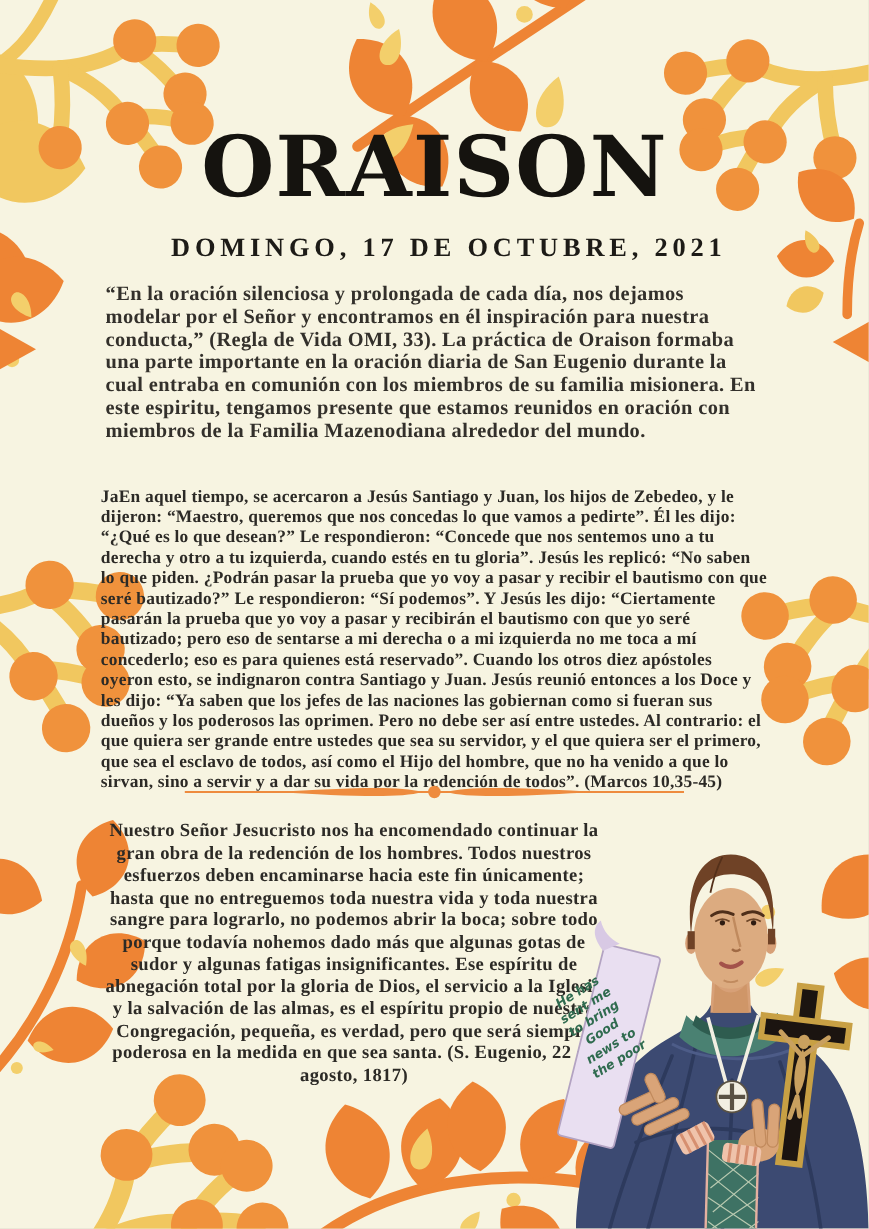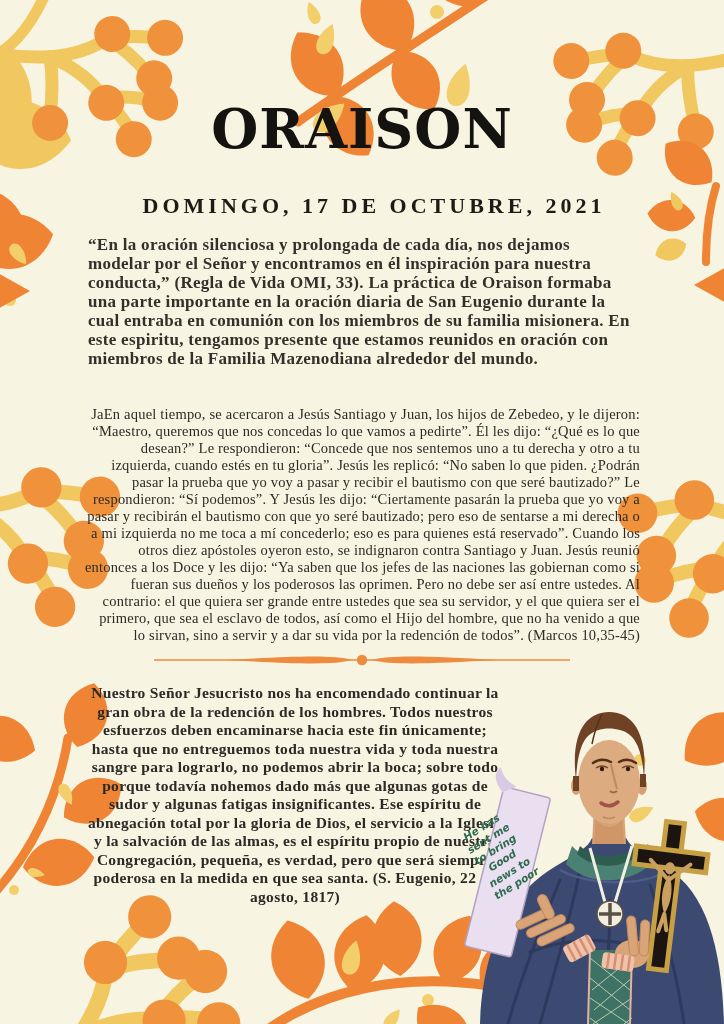--- a/index.html
+++ b/index.html
@@ -1,28 +1,28 @@
 <!DOCTYPE html>
 <html><head>
 <meta charset="utf-8">
 <style>
   html,body{margin:0;padding:0;background:#d9d6c6;}
   .page{position:relative;width:724px;height:1024px;background:#f7f4e1;overflow:hidden;
         font-family:"Liberation Serif",serif;}
   .deco{position:absolute;left:0;top:0;z-index:1;}
   .content{position:absolute;inset:0;z-index:2;}
   .title{position:absolute;top:100px;left:0;width:100%;margin:0;text-align:center;
-         font-family:"DejaVu Serif",serif;font-size:54px;font-weight:700;letter-spacing:1px;
+         font-family:"DejaVu Serif",serif;font-size:70px;font-weight:700;letter-spacing:1px;
          color:#15130f;line-height:1.1;}
   .date{position:absolute;top:193px;left:0;width:100%;text-align:center;
         font-size:22px;font-weight:700;letter-spacing:4px;color:#1d1b17;padding-left:12px;}
   .intro{position:absolute;top:235px;left:88px;width:548px;margin:0;
          font-size:17px;font-weight:700;line-height:19px;letter-spacing:0.3px;color:#33302b;}
-  .gospel{position:absolute;top:406px;left:84px;width:556px;margin:0;text-align:right;
-          font-size:14.5px;font-weight:400;line-height:17px;letter-spacing:0.2px;color:#2c2a26;}
+  .gospel{position:absolute;top:406px;left:84px;width:556px;margin:0;text-align:left;
+          font-size:14.5px;font-weight:700;line-height:17px;letter-spacing:0.2px;color:#2c2a26;}
   .divider{position:absolute;top:652px;left:152px;}
   .quote{position:absolute;top:684px;left:85px;width:420px;margin:0;text-align:center;
          font-size:15.5px;font-weight:700;line-height:18.5px;letter-spacing:0.3px;color:#2c2a26;}
   .saint{position:absolute;right:0;bottom:0;width:264px;height:324px;z-index:3;}
   .saint svg{position:absolute;left:0;top:0;}
   .scroll-text{position:absolute;left:8px;top:116px;width:62px;transform:rotate(-32deg);
                font-family:"DejaVu Sans",sans-serif;font-style:italic;font-weight:700;
                font-size:10.5px;line-height:1.25;color:#2f6b4f;text-align:center;}
 </style>
 </head>

